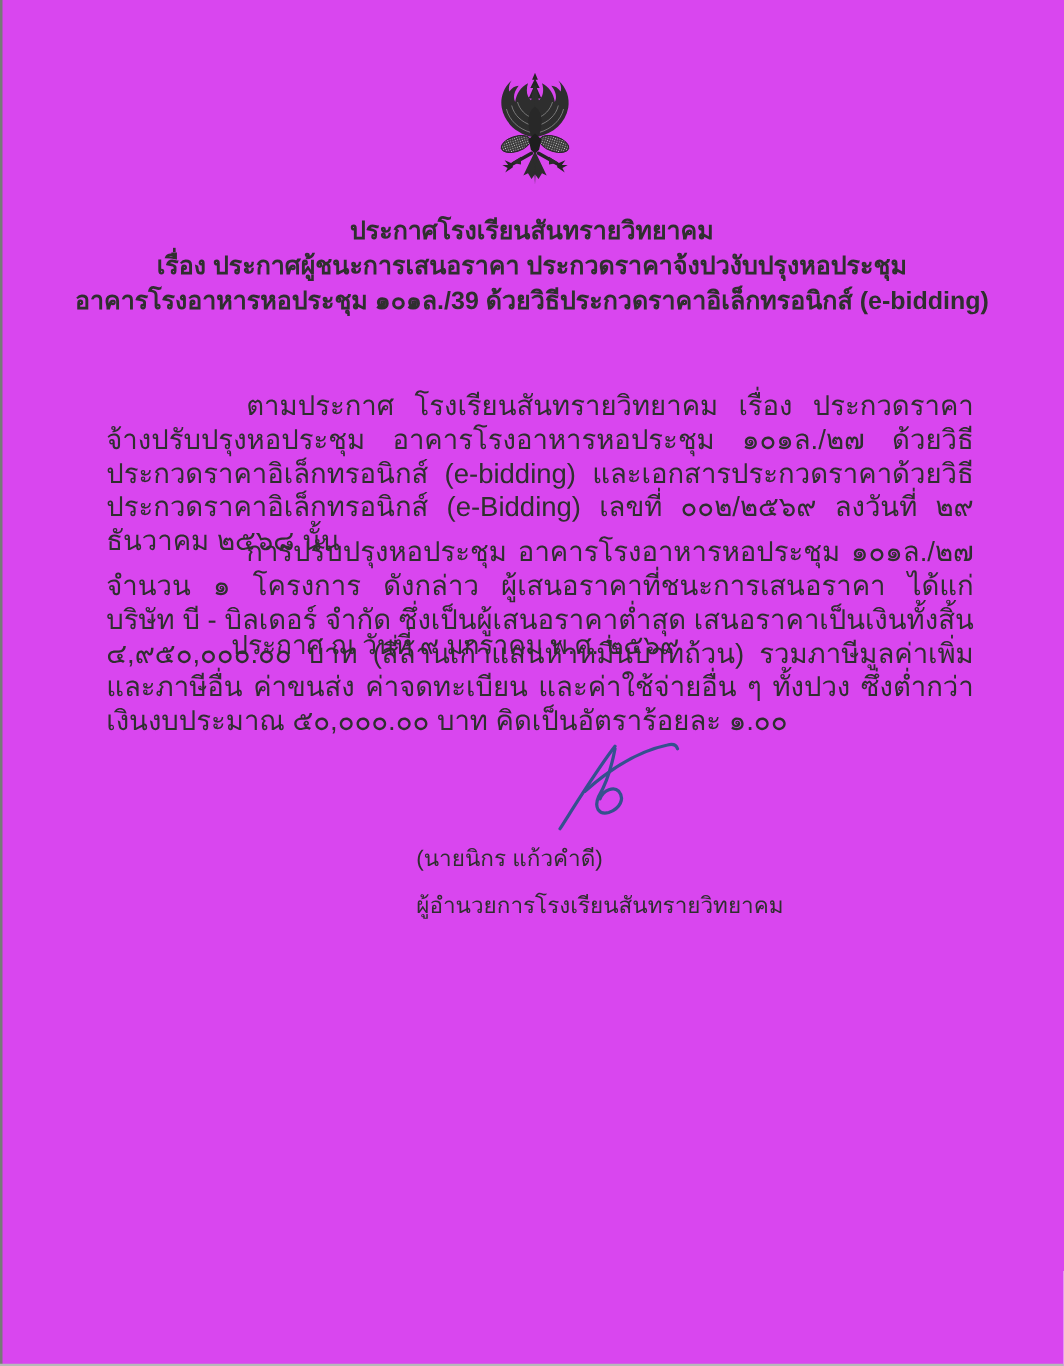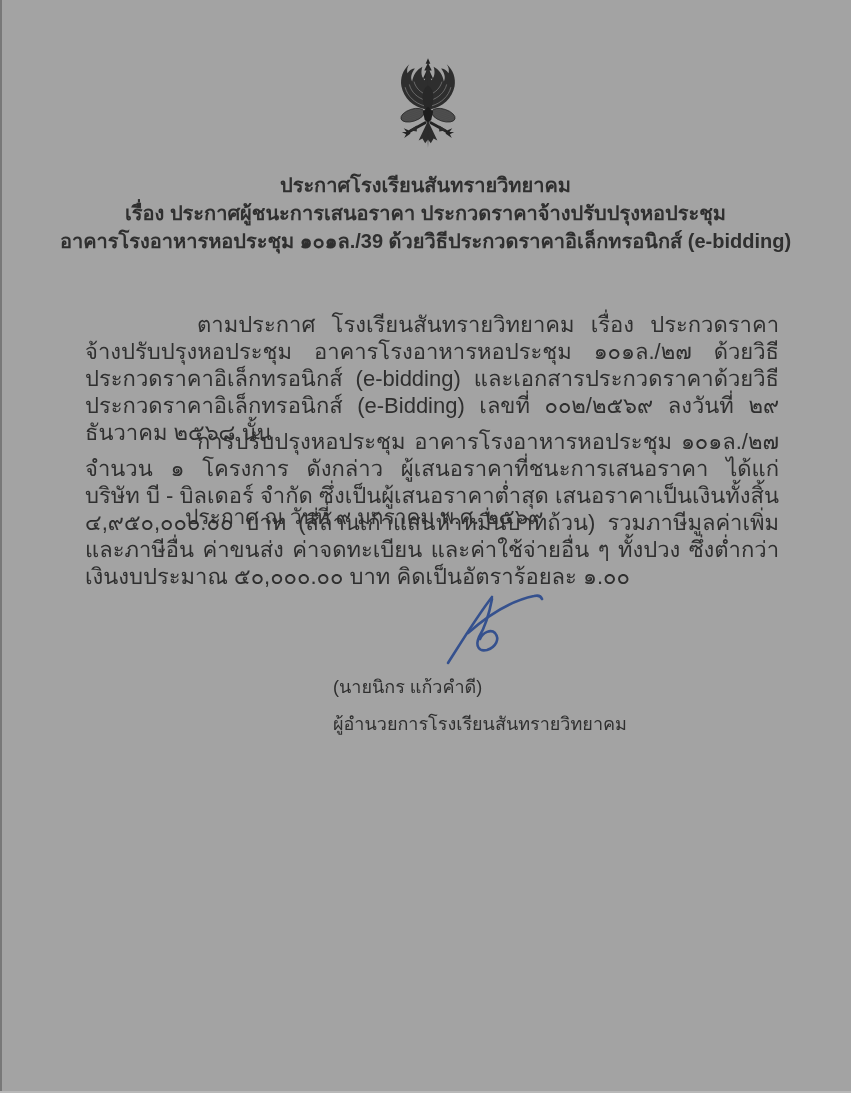--- a/index.html
+++ b/index.html
@@ -2,21 +2,21 @@
 <html lang="th" style="--text: #2f2f2f; --ink: #35518e;"><head>
 <meta charset="utf-8">
 <style>
   :root { --text:#2f2f2f; --ink:#35518e; }
   * { box-sizing: border-box; }
   html,body { margin:0; padding:0; background:#ffffff; }
   .page {
     position: relative;
     width: 851px;
     height: 1093px;
-    background: #a3a3a3;
+    background: #d946ef;
     font-family: "Liberation Sans", sans-serif;
     color: var(--text);
     overflow: hidden;
   }
   .edge-left {
     position:absolute; left:0; top:0; width:2px; height:100%;
     background:#787878;
   }
   .edge-bottom {
     position:absolute; left:0; bottom:0; width:100%; height:2px;
@@ -102,21 +102,21 @@
     <path d="M128 158 l14 -6 l-6 8 l10 0 l-9 5 l4 8 l-13 -9 z" fill="#242424"></path>
 
     <path d="M90 136 L70 178 L78 174 L84 184 L90 176 L96 184 L102 174 L110 178 Z" fill="#2c2c2c"></path>
     <path d="M88 150 L90 194 L92 150 Z" fill="#2c2c2c"></path>
     <path d="M66 146 l-16 10 l16 3 z" fill="#2c2c2c"></path>
     <path d="M114 146 l16 10 l-16 3 z" fill="#2c2c2c"></path>
   </svg>
 
   <div class="title-block">
     <div>ประกาศโรงเรียนสันทรายวิทยาคม</div>
-    <div>เรื่อง ประกาศผู้ชนะการเสนอราคา ประกวดราคาจ้างปรับปรุงหอประชุม</div>
+    <div>เรื่อง ประกาศผู้ชนะการเสนอราคา ประกวดราคาจ้งปวงับปรุงหอประชุม</div>
     <div>อาคารโรงอาหารหอประชุม ๑๐๑ล./39 ด้วยวิธีประกวดราคาอิเล็กทรอนิกส์ (e-bidding)</div>
   </div>
 
   <p class="para" id="para-1">ตามประกาศ โรงเรียนสันทรายวิทยาคม เรื่อง ประกวดราคาจ้างปรับปรุงหอประชุม อาคารโรงอาหารหอประชุม ๑๐๑ล./๒๗ ด้วยวิธีประกวดราคาอิเล็กทรอนิกส์ (e-bidding) และเอกสารประกวดราคาด้วยวิธีประกวดราคาอิเล็กทรอนิกส์ (e-Bidding) เลขที่ ๐๐๒/๒๕๖๙ ลงวันที่ ๒๙ ธันวาคม ๒๕๖๘ นั้น</p>
   <p class="para" id="para-2">การปรับปรุงหอประชุม อาคารโรงอาหารหอประชุม ๑๐๑ล./๒๗ จำนวน ๑ โครงการ ดังกล่าว ผู้เสนอราคาที่ชนะการเสนอราคา ได้แก่ บริษัท บี - บิลเดอร์ จำกัด ซึ่งเป็นผู้เสนอราคาต่ำสุด เสนอราคาเป็นเงินทั้งสิ้น ๔,๙๕๐,๐๐๐.๐๐ บาท (สี่ล้านเก้าแสนห้าหมื่นบาทถ้วน) รวมภาษีมูลค่าเพิ่มและภาษีอื่น ค่าขนส่ง ค่าจดทะเบียน และค่าใช้จ่ายอื่น ๆ ทั้งปวง ซึ่งต่ำกว่าเงินงบประมาณ ๕๐,๐๐๐.๐๐ บาท คิดเป็นอัตราร้อยละ ๑.๐๐</p>
 
   <div class="date-line">ประกาศ ณ วันที่ ๙ มกราคม พ.ศ. ๒๕๖๙</div>
 
   <svg class="signature-svg" viewBox="0 0 110 78" aria-hidden="true">
     <g fill="none" stroke="#35518e" stroke-width="2.6" stroke-linecap="round">

